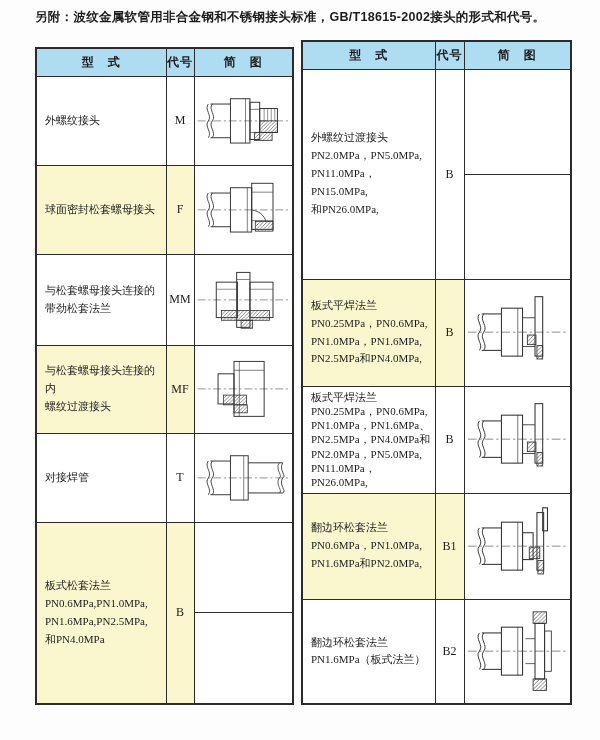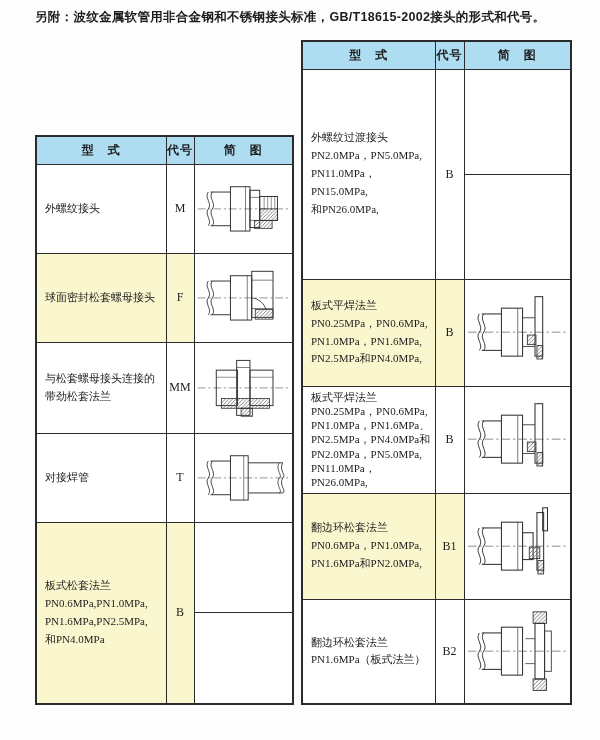--- a/index.html
+++ b/index.html
@@ -129,20 +129,43 @@
                 <line x1="3" y1="45" x2="107" y2="45" stroke="#555" stroke-width="0.7" stroke-dasharray="9 3 2.5 3"></line>
                 <rect x="24" y="25" width="24" height="40" fill="none" stroke="#333333" stroke-width="1.1"></rect>
                 <rect x="62" y="25" width="26" height="40" fill="none" stroke="#333333" stroke-width="1.1"></rect>
                 <rect x="47" y="14" width="15" height="62" fill="none" stroke="#333333" stroke-width="1.1"></rect>
                 <line x1="47" y1="22" x2="62" y2="22" stroke="#333333" stroke-width="0.7"></line>
                 <line x1="47" y1="68" x2="62" y2="68" stroke="#333333" stroke-width="0.7"></line>
                 <line x1="24" y1="33" x2="47" y2="33" stroke="#333333" stroke-width="0.6"></line>
                 <line x1="62" y1="33" x2="88" y2="33" stroke="#333333" stroke-width="0.6"></line>
                 <rect x="30" y="57" width="54" height="11" fill="url(#hp2)" stroke="#333333" stroke-width="0.9"></rect>
                 <rect x="52" y="68" width="13" height="9" fill="url(#hp2)" stroke="#333333" stroke-width="0.9"></rect>
+              </svg>
+            </div>
+          </td>
+    </tr>
+    <tr style="height:88px">
+      <td class="type hl">与松套螺母接头连接的内
+螺纹过渡接头</td>
+      <td class="code hl">MF</td>
+      <td class="diag">
+            <div class="dwrap">
+              <svg viewBox="0 0 110 90" xmlns="http://www.w3.org/2000/svg">
+                <defs>
+                  <pattern id="hp3" width="4" height="4" patternUnits="userSpaceOnUse">
+                    <path d="M0,4 L4,0" stroke="#555" stroke-width="0.8"></path>
+                  </pattern>
+                </defs>
+                <line x1="3" y1="45" x2="107" y2="45" stroke="#555" stroke-width="0.7" stroke-dasharray="9 3 2.5 3"></line>
+                <rect x="26" y="28" width="18" height="34" fill="none" stroke="#333333" stroke-width="1.1"></rect>
+                <rect x="44" y="14" width="34" height="62" fill="none" stroke="#333333" stroke-width="1.1"></rect>
+                <line x1="44" y1="24" x2="78" y2="24" stroke="#333333" stroke-width="0.7"></line>
+                <line x1="50" y1="14" x2="50" y2="76" stroke="#333333" stroke-width="0.7"></line>
+                <rect x="32" y="52" width="26" height="11" fill="url(#hp3)" stroke="#333333" stroke-width="0.9"></rect>
+                <rect x="44" y="63" width="15" height="9" fill="url(#hp3)" stroke="#333333" stroke-width="0.9"></rect>
               </svg>
             </div>
           </td>
     </tr>
     <tr style="height:89px">
       <td class="type">对接焊管</td>
       <td class="code">T</td>
       <td class="diag">
             <div class="dwrap">
               <svg viewBox="0 0 110 90" xmlns="http://www.w3.org/2000/svg">

